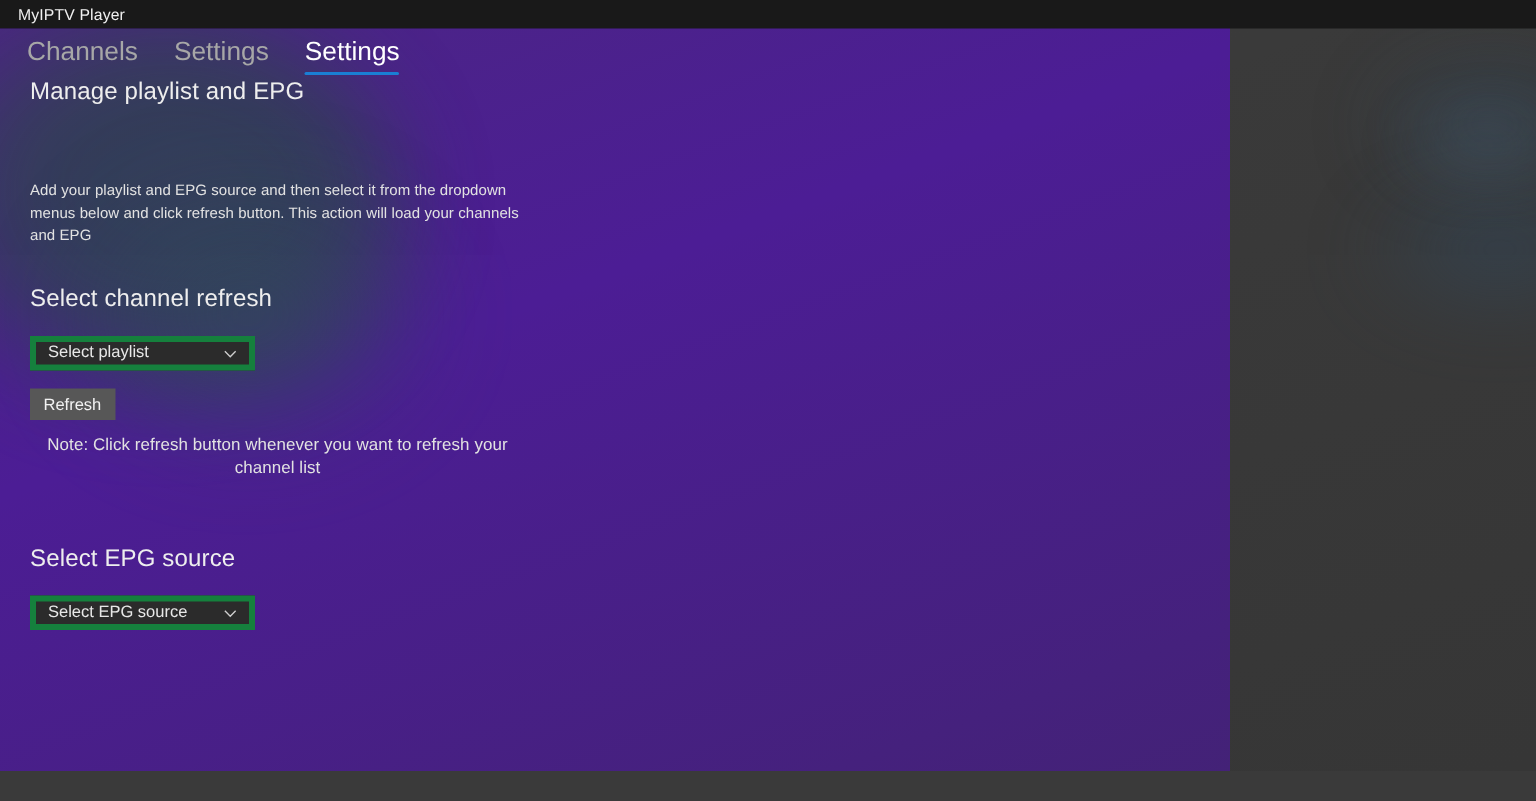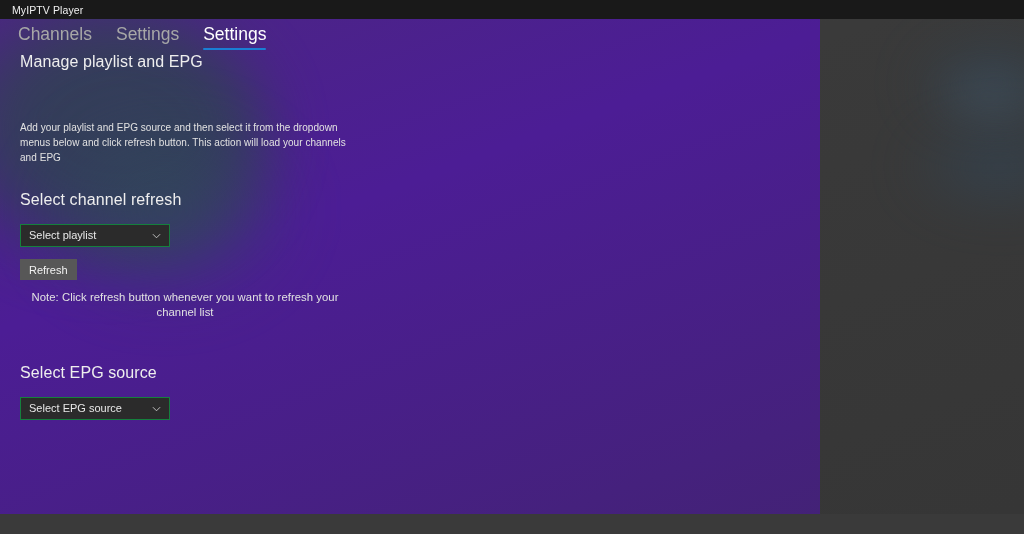--- a/index.html
+++ b/index.html
@@ -102,21 +102,21 @@
     letter-spacing:.05px;
   }
 
   .block-gap-1 { height:34px; }
   .block-gap-2 { height:24px; }
   .block-gap-3 { height:42px; }
 
   
   .dropdown {
     position:relative; width:150px; height:23px;
-    background:#2b2b2b; border:1px solid #15803d;
+    background:#2b2b2b; border:4px solid #15803d;
     display:flex; align-items:center; cursor:pointer;
   }
   .dropdown .dd-label {
     color:#e8e8e8; font-size:11px; padding-left:8px; line-height:21px;
   }
   .dropdown .chevron {
     position:absolute; right:8px; top:50%; transform:translateY(-50%);
     width:9px; height:9px; display:block;
   }
   .dropdown .chevron svg { display:block; }

